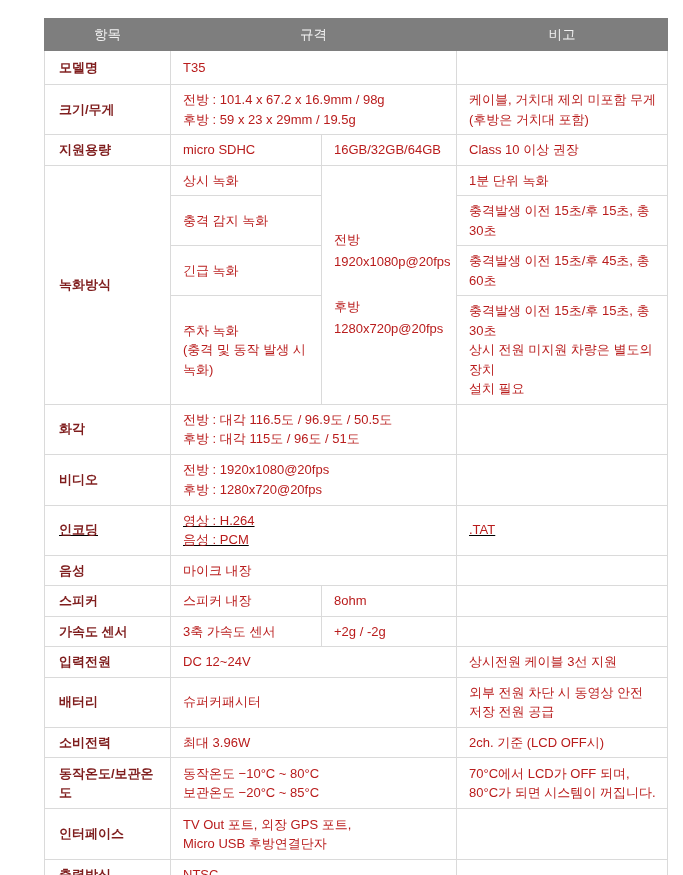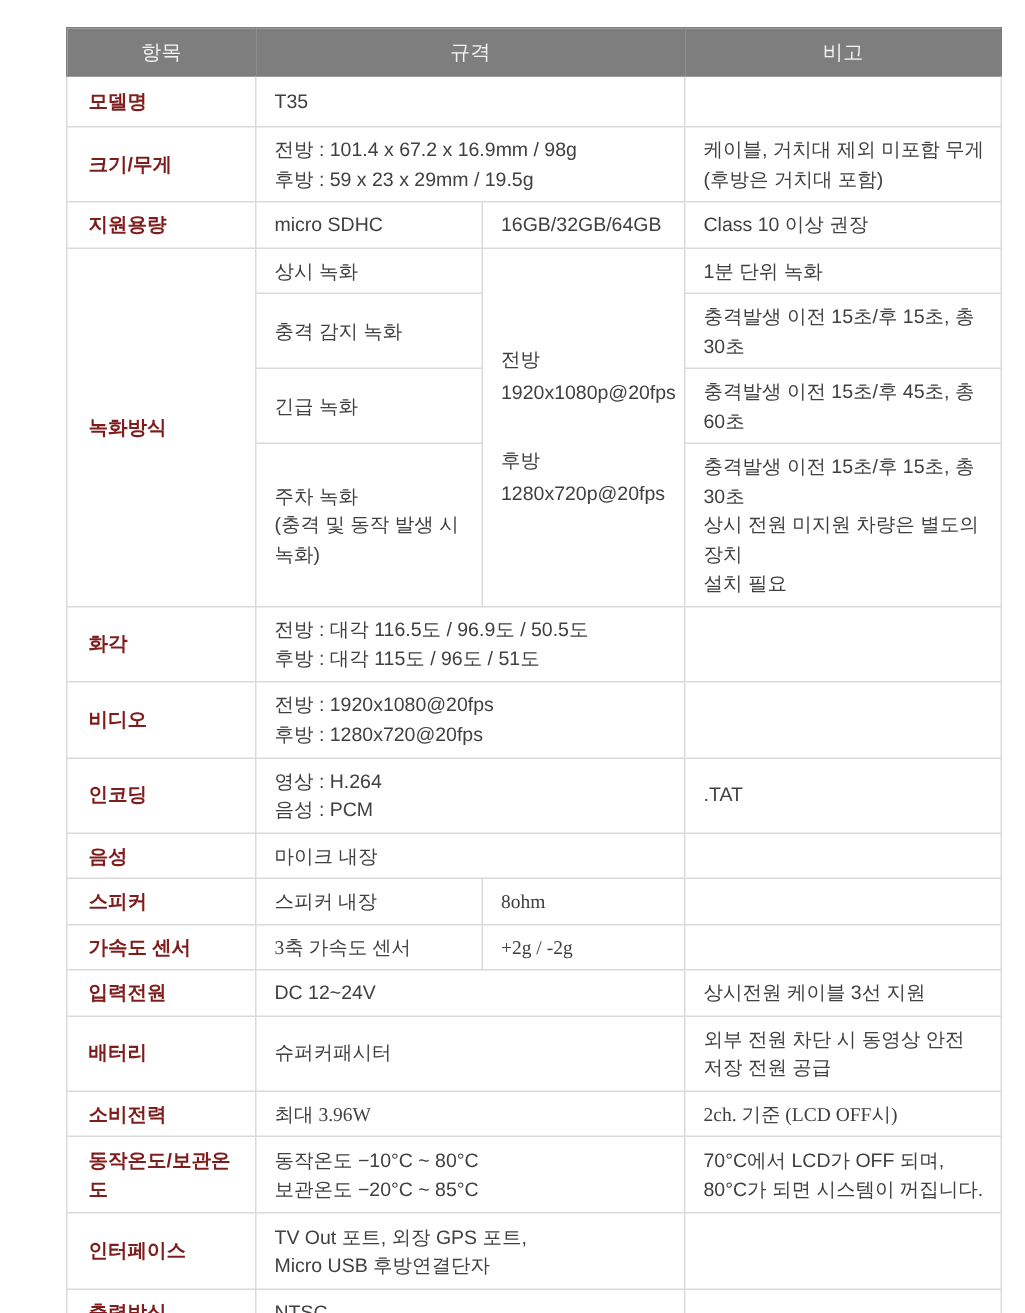--- a/index.html
+++ b/index.html
@@ -20,37 +20,37 @@
     color: #f2f2f2;
     font-weight: normal;
     font-size: 13.5px;
     height: 32px;
     text-align: center;
     border: 1px solid #7e7e7e;
   }
   .spec-table td {
     border: 1px solid #dadada;
     font-size: 13px;
-    color: #404040;
+    color: #b91c1c;
     line-height: 1.5;
     padding: 5px 8px 5px 12px;
     vertical-align: middle;
     white-space: pre-line;
     overflow: hidden;
   }
   .spec-table td.label {
     font-weight: bold;
     color: #7f1d1d;
     padding-left: 14px;
   }
   .spec-table tr { page-break-inside: avoid; }
   td.res-cell { line-height: 1.7; margin-top: 28px; }
   tr.h34 { height: 34px; } tr.h50 { height: 50px; } tr.h29 { height: 29px; }
   tr.h32 { height: 32px; } tr.h65 { height: 65px; } tr.h51 { height: 51px; }
-  tr.h49 { height: 49px; } tr.h30 { height: 30px; font-family: Liberation Serif, serif; }
+  tr.h49 { height: 49px; text-decoration: underline; } tr.h30 { height: 30px; }
   .spec-table { border-bottom: 1px solid #cfcfcf; }
 </style>
 </head>
 <body>
 
 <table class="spec-table">
   <colgroup>
     <col style="width:126px">
     <col style="width:151px">
     <col style="width:135px">

